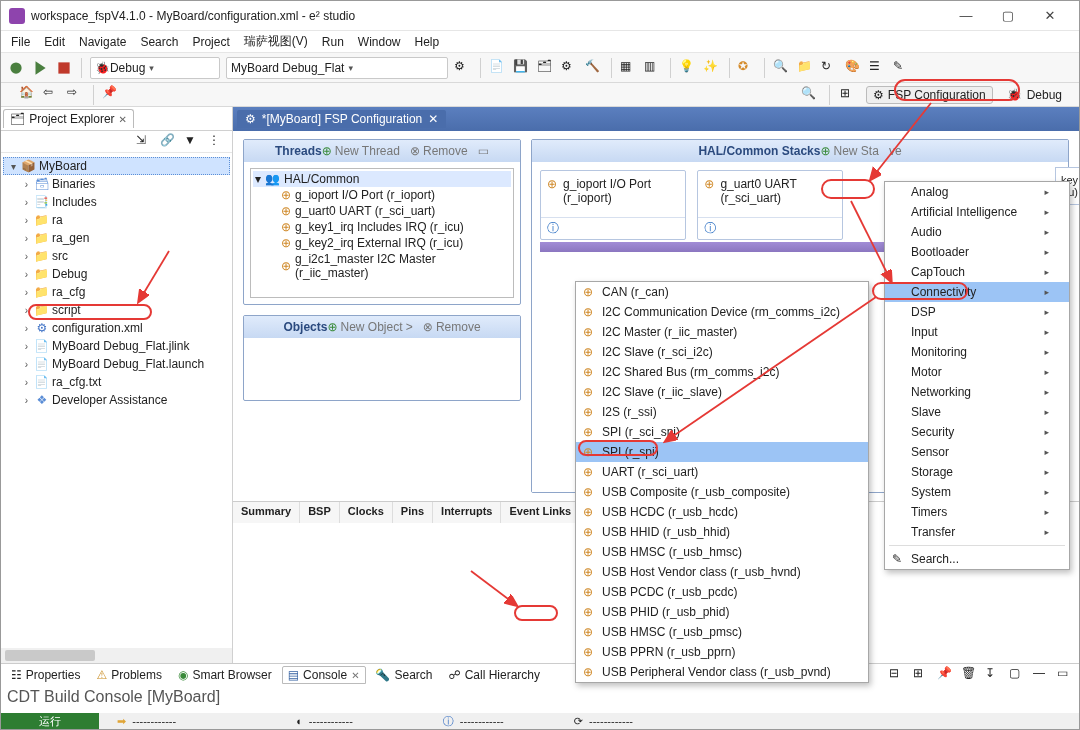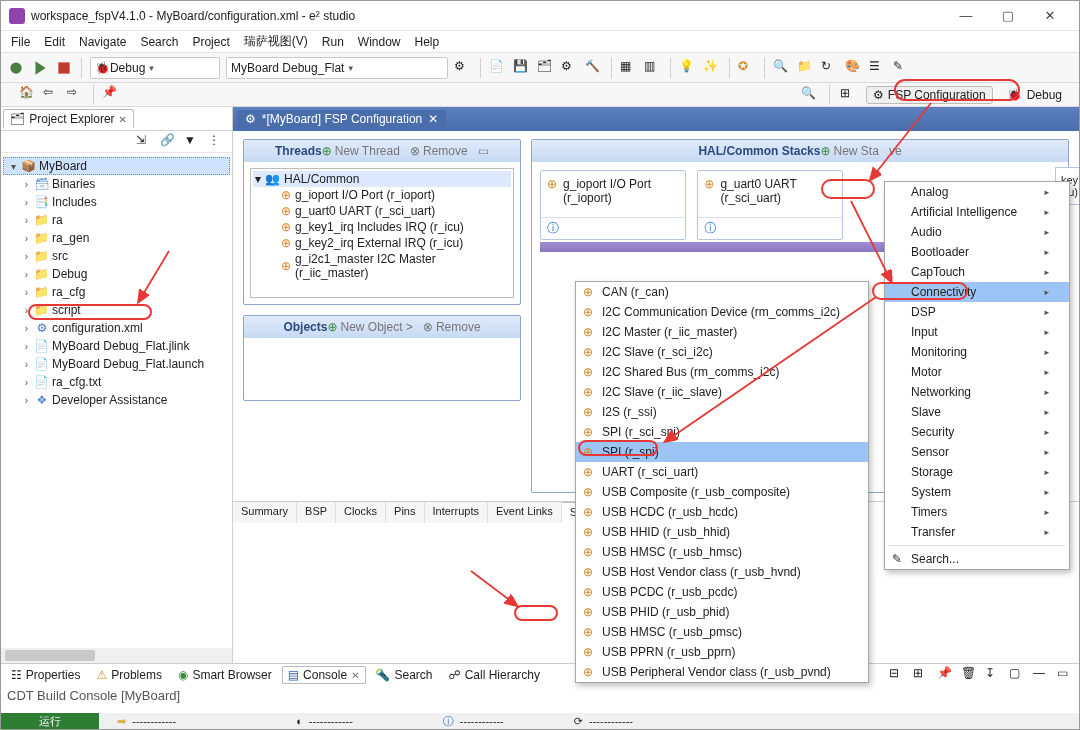--- a/index.html
+++ b/index.html
@@ -52,29 +52,29 @@
   .threads .box{ margin:6px; border:1px solid #bcbcbc; height:130px; padding:2px; overflow:auto;}
   .trow{display:flex;align-items:center;gap:4px; padding:1px 2px;}
   .trow.selrow{background:#dce9ff;}
   .stacks{ flex:1; position:relative;}
   .stackarea{ flex:1; padding:8px; overflow:auto; position:relative; background:#fff;}
   .stackbox{ width:146px; border:1px solid #b6c6e0; border-radius:2px; display:inline-block; vertical-align:top; margin-right:8px;}
   .stackbox .sh{ padding:6px; display:flex; gap:6px; align-items:flex-start; min-height:46px;}
   .stackbox .sf{ border-top:1px solid #d7e0ef; padding:2px 6px; color:#3a72b5;}
   .purplebar{height:10px; background:linear-gradient(#a18cd6,#8b76c0); margin-top:2px;}
   .tabsfoot{ height:22px; border-top:1px solid #ccc; display:flex; align-items:stretch;}
-  .tabsfoot span{ padding:3px 8px; border-right:1px solid #ddd; background:#f6f6f6; font-size:11px;}
+  .tabsfoot span{ padding:3px 8px; border-right:1px solid #ddd; background:#f6f6f6; font-size:11px;font-weight:bold;}
   .tabsfoot span.active{ background:#fff; border-top:1px solid #bbb;}
   .bottomviews{ height:50px; border-top:1px solid #ccc; display:flex; flex-direction:column;}
   .bvtabs{height:22px; display:flex; align-items:center; gap:4px; padding:0 4px;}
   .bvtabs .bvtab{display:flex;align-items:center;gap:4px;padding:1px 5px;border:1px solid transparent;border-radius:2px 2px 0 0;}
   .bvtabs .bvtab.active{border-color:#bbb;background:#fff;}
   .bvtabs .tabx{font-size:10px;color:#777;}
   .bvtool{margin-left:auto; display:flex; gap:6px; align-items:center;}
-  .bvcontent{flex:1; padding:2px 6px; font-size:13px; color:#555;}
+  .bvcontent{flex:1; padding:2px 6px; font-size:16px; color:#555;}
   .statusbar{ height:16px; background:#f0f0f0; display:flex; align-items:center; font-size:11px;}
   .statusbar .run{background:#2e7d32;color:#fff;padding:0 38px; height:16px; display:flex;align-items:center;}
   .statusbar .seg{display:flex;align-items:center;gap:6px;margin-left:18px;}
   
   .ctxmenu{ position:absolute; background:#fff; border:1px solid #a7a7a7; box-shadow:2px 3px 6px rgba(0,0,0,0.25); font-size:12px;}
   .ctxmenu .mi{ height:20px; display:flex; align-items:center; padding:0 20px 0 26px; gap:6px; position:relative; white-space:nowrap;}
   .ctxmenu .mi .mic{position:absolute; left:5px; width:14px; text-align:center;}
   .ctxmenu .mi .sub{margin-left:auto; font-size:9px; color:#555;}
   .ctxmenu .mi.hl{ background:#9cc4f5;}
   .ctxmenu hr{margin:3px 4px; border:none; border-top:1px solid #ddd;}

